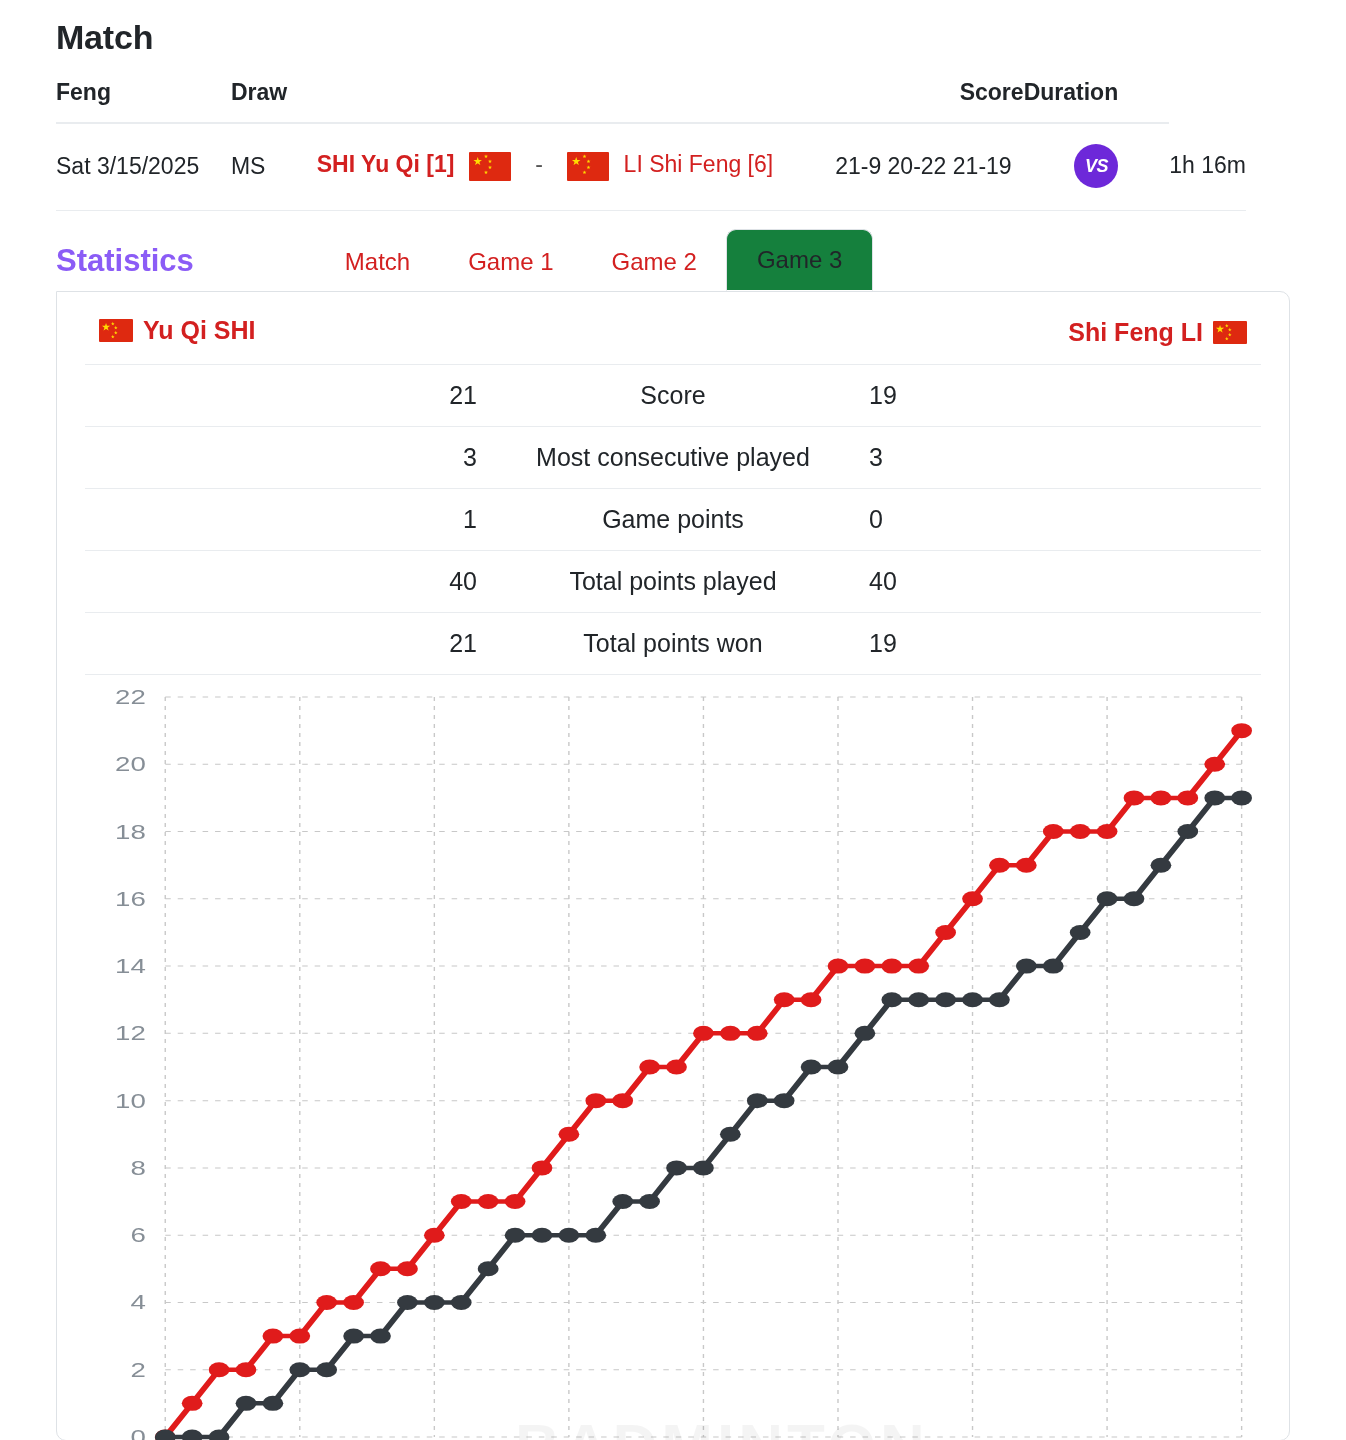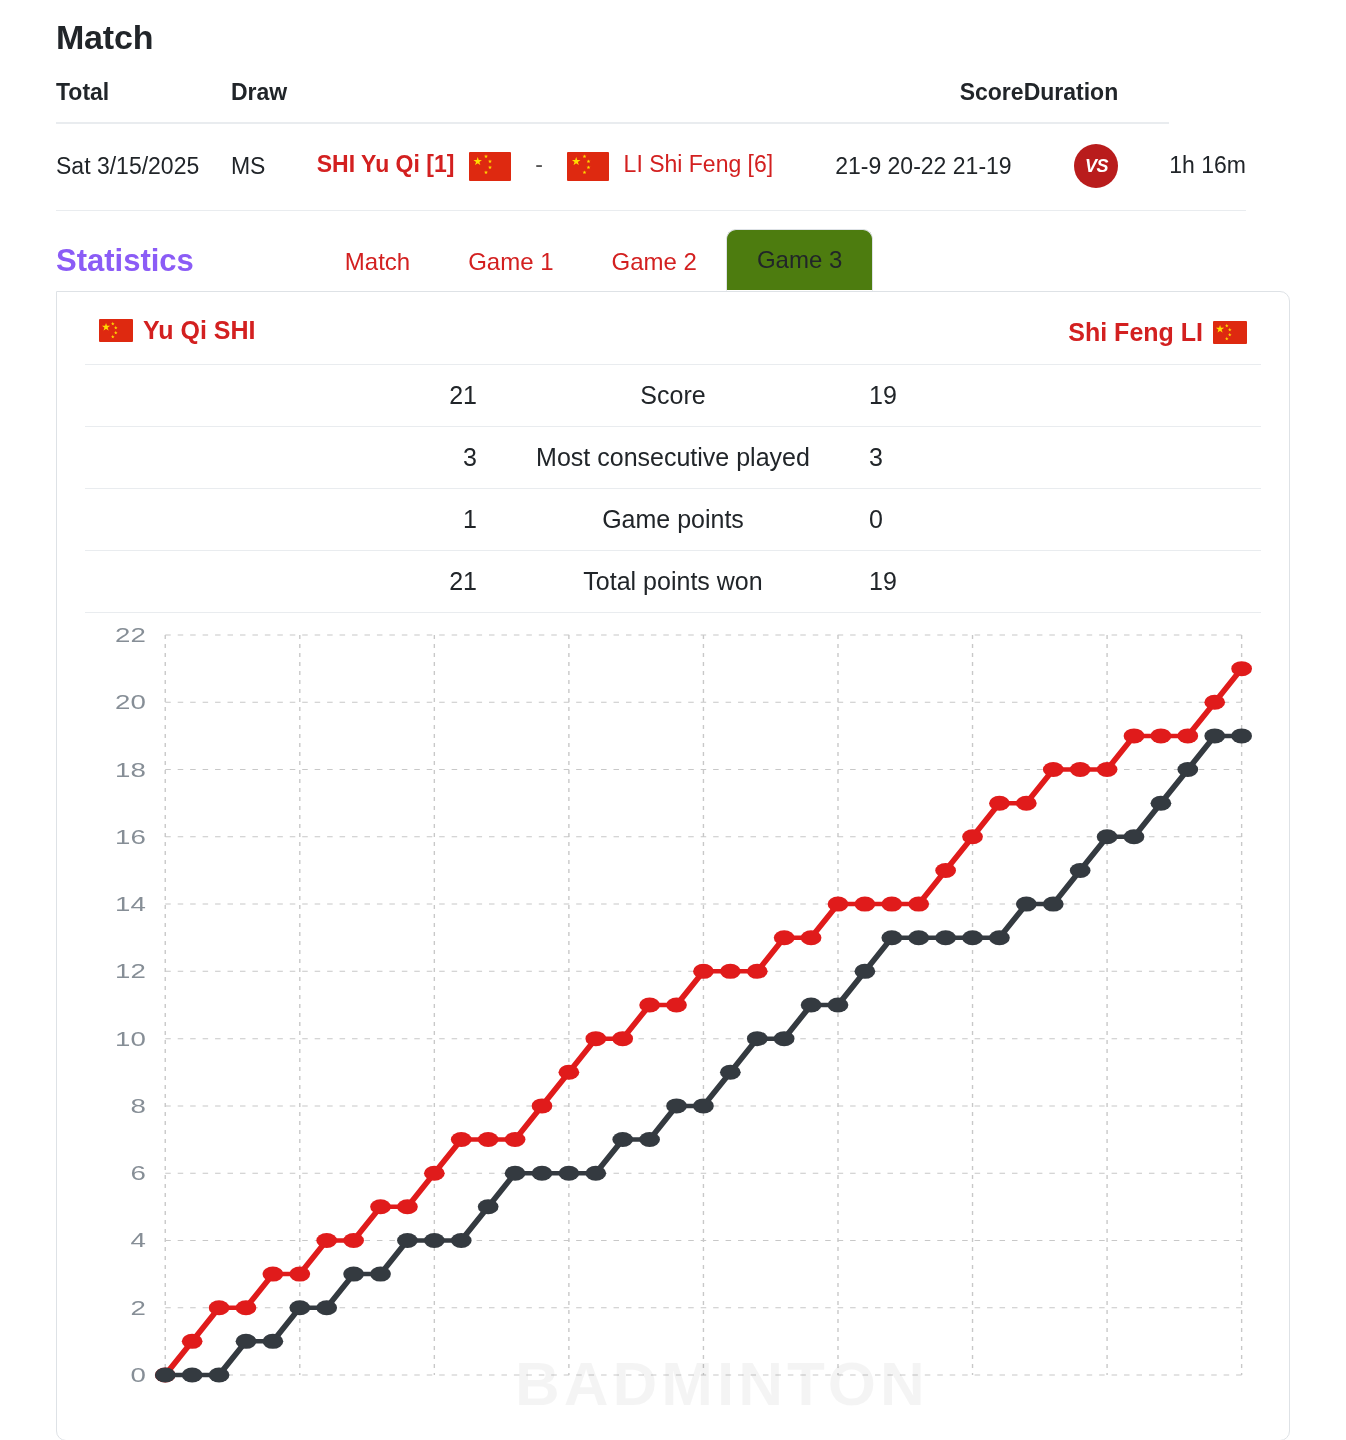--- a/index.html
+++ b/index.html
@@ -83,21 +83,21 @@
   .flag.sm .star-s { font-size: 4px; }
   .flag.sm .s1 { left: 12px; top: 2px; }
   .flag.sm .s2 { left: 15px; top: 6px; }
   .flag.sm .s3 { left: 15px; top: 11px; }
   .flag.sm .s4 { left: 12px; top: 15px; }
 
   .vs-badge {
     display: inline-block;
     width: 44px; height: 44px;
     border-radius: 50%;
-    background: #b91c1c;
+    background: #6d28d9;
     color: #fff;
     font-size: 18px;
     font-weight: bold;
     line-height: 44px;
     text-align: center;
     font-style: italic;
     letter-spacing: -0.5px;
   }
 
   
@@ -124,21 +124,21 @@
     font-size: 24px;
     color: #d32020;
     padding: 10px 28px 14px 28px;
     cursor: pointer;
     border: 1px solid transparent;
     background: transparent;
     white-space: nowrap;
   }
   .tab.active {
     color: #212529;
-    background: #4d7c0f;
+    background: #15803d;
     border: 1px solid #dee2e6;
     border-bottom-color: #ffffff;
     border-radius: 10px 10px 0 0;
     padding: 16px 30px 16px 30px;
     position: relative;
     z-index: 3;
   }
 
   .stats-panel {
     margin: 0 56px 0 56px;
@@ -198,21 +198,21 @@
 <body>
 
 <div class="page">
 
   <section class="match-section">
     <h1 class="match-title">Match</h1>
 
     <table class="match-table">
       <thead>
         <tr>
-          <th class="th-time">Total</th>
+          <th class="th-time">Feng</th>
           <th class="th-draw">Draw</th>
           <th class="th-blank"></th>
           <th class="th-score">Score</th>
           <th class="th-duration">Duration</th>
         </tr>
       </thead>
       <tbody>
         <tr>
           <td class="td-time">Sat 3/15/2025</td>
           <td class="td-draw">MS</td>
@@ -293,20 +293,25 @@
           </tr>
           <tr>
             <td class="val-l">3</td>
             <td class="label">Most consecutive played</td>
             <td class="val-r">3</td>
           </tr>
           <tr>
             <td class="val-l">1</td>
             <td class="label">Game points</td>
             <td class="val-r">0</td>
+          </tr>
+          <tr>
+            <td class="val-l">40</td>
+            <td class="label">Total points played</td>
+            <td class="val-r">40</td>
           </tr>
           <tr>
             <td class="val-l">21</td>
             <td class="label">Total points won</td>
             <td class="val-r">19</td>
           </tr>
         </tbody>
       </table>
 
       <div class="chart-wrap">

